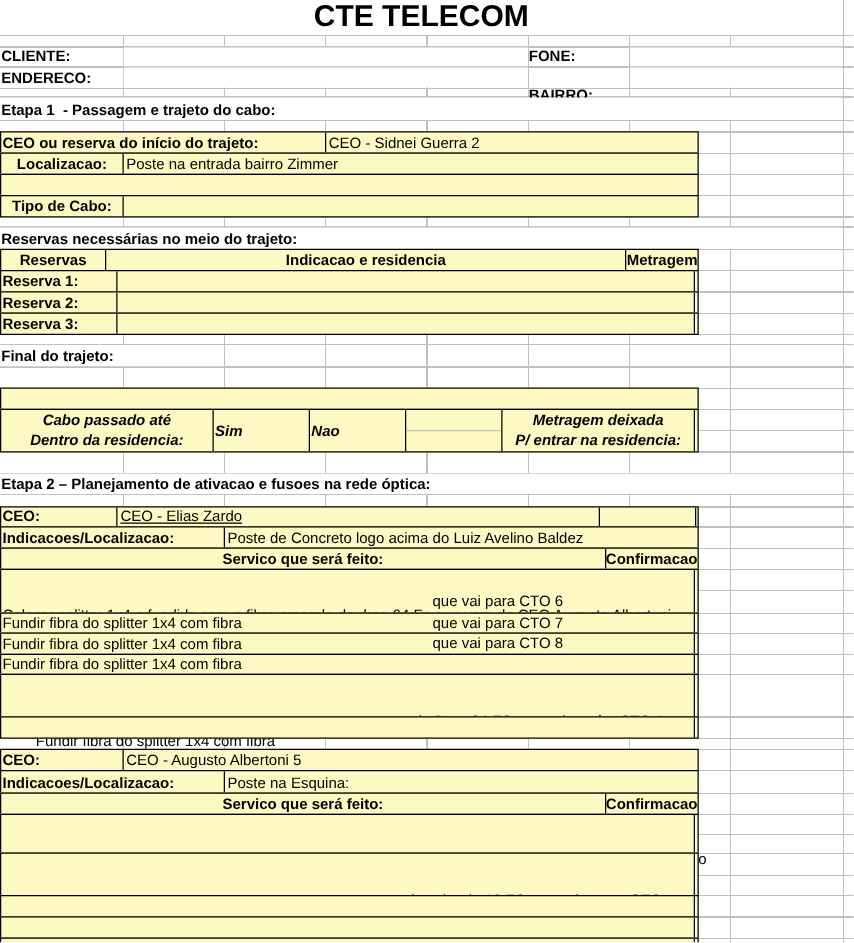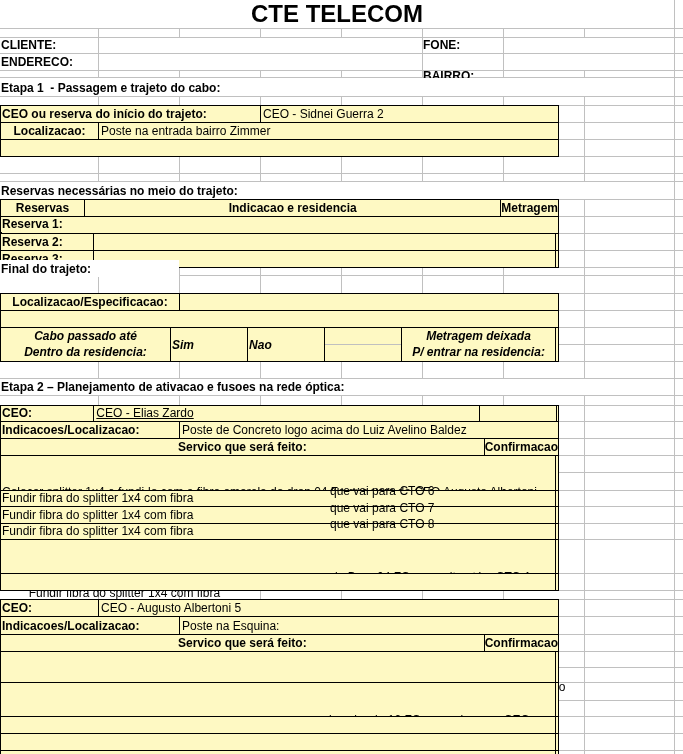--- a/index.html
+++ b/index.html
@@ -35,21 +35,21 @@
   .bc.mid { align-items: center; padding-bottom: 0; }
   .bc.two {
     flex-direction: column; justify-content: flex-end; align-items: center;
     line-height: 16px; padding: 0 0 1px 0;
   }
   .bc.ml { display: block; padding: 0 0 0 1px; }
   .ln { display: block; position: relative; white-space: pre; }
   .ml16 .ln { height: 16px; line-height: 16px; }
   .ml15 .ln { height: 15px; line-height: 15px; }
   .rt { position: absolute; top: 0; white-space: pre; }
-  .rt1 { position: absolute; bottom: 8px; white-space: pre; line-height: 14px; }
+  .rt1 { position: absolute; bottom: 18px; white-space: pre; line-height: 14px; margin-left: 16px; }
   .midline { position: absolute; left: 0; right: 0; top: 16px; height: 1px; background: #c0c0c0; }
 </style>
 </head>
 <body>
 
 <div class="sheet">
 
   <svg class="grid" width="683" height="754">
     <path fill="none" stroke="#c0c0c0" stroke-width="1" shape-rendering="crispEdges" d="M98.5 28V754M179.5 28V754M260.5 28V754M341.5 28V754M422.5 28V754M503.5 28V754M584.5 28V754M674.5 0V754"></path>
     <path fill="none" stroke="#c0c0c0" stroke-width="1" shape-rendering="crispEdges" d="M0 28.5H683M0 37.5H683M0 53.5H683M0 70.5H683M0 77.5H683M0 96.5H683M0 105.5H683M0 122.5H683M0 139.5H683M0 156.5H683M0 173.5H683M0 181.5H683M0 199.5H683M0 216.5H683M0 233.5H683M0 250.5H683M0 267.5H683M0 275.5H683M0 293.5H683M0 310.5H683M0 327.5H683M0 344.5H683M0 361.5H683M0 378.5H683M0 395.5H683M0 405.5H683M0 421.5H683M0 438.5H683M0 455.5H683M0 472.5H683M0 490.5H683M0 506.5H683M0 523.5H683M0 539.5H683M0 573.5H683M0 590.5H683M0 599.5H683M0 616.5H683M0 634.5H683M0 651.5H683M0 667.5H683M0 682.5H683M0 700.5H683M0 716.5H683M0 733.5H683M0 750.5H683"></path>
@@ -76,49 +76,49 @@
 
   <div class="box" style="top:122px;height:18px;">
     <div class="bc b ctr" style="width:97px;">Localizacao:</div>
     <div class="bc val f1">Poste na entrada bairro Zimmer</div>
   </div>
 
   <div class="box" style="top:139px;height:18px;">
     <div class="bc val f1"></div>
   </div>
 
+  <div class="box" style="top:156px;height:18px;">
+    <div class="bc b ctr" style="width:97px;">Tipo de Cabo:</div>
+    <div class="bc val f1"></div>
+  </div>
 
   <div class="cell merge b" style="left:0;top:182px;width:674px;height:17px;">Reservas necessárias no meio do trajeto:</div>
 
   <div class="box" style="top:199px;height:18px;">
     <div class="bc b ctr" style="width:97px;">Reservas</div>
     <div class="bc b ctr" style="width:486px;">Indicacao e residencia</div>
     <div class="bc b ctr f1">Metragem</div>
   </div>
-  <div class="box" style="top:216px;height:18px;flex-direction:column;">
+  <div class="box" style="top:216px;height:18px;">
     <div class="bc b" style="width:97px;">Reserva 1:</div>
     <div class="bc val" style="width:486px;"></div>
     <div class="bc val f1"></div>
   </div>
   <div class="box" style="top:233px;height:18px;">
     <div class="bc b" style="width:97px;">Reserva 2:</div>
     <div class="bc val" style="width:486px;"></div>
     <div class="bc val f1"></div>
   </div>
   <div class="box" style="top:250px;height:18px;">
     <div class="bc b" style="width:97px;">Reserva 3:</div>
     <div class="bc val" style="width:486px;"></div>
     <div class="bc val f1"></div>
   </div>
 
-  <div class="cell merge b" style="left:0;top:260px;width:179px;height:17px;">Final do trajeto:</div>
-  <div class="box" style="top:293px;height:18px;">
-    <div class="bc b ctr" style="width:178px;">Localizacao/Especificacao:</div>
-    <div class="bc val f1"></div>
-  </div>
+  <div class="cell merge b" style="left:0;top:276px;width:179px;height:17px;">Final do trajeto:</div>
   <div class="box" style="top:310px;height:18px;">
     <div class="bc val f1"></div>
   </div>
 
   <div class="box" style="top:327px;height:35px;font-style:italic;">
     <div class="bc b two" style="width:178px;">
       <span>Cabo passado até</span>
       <span>Dentro da residencia:</span>
     </div>
     <div class="bc b mid" style="width:81px;">Sim</div>

